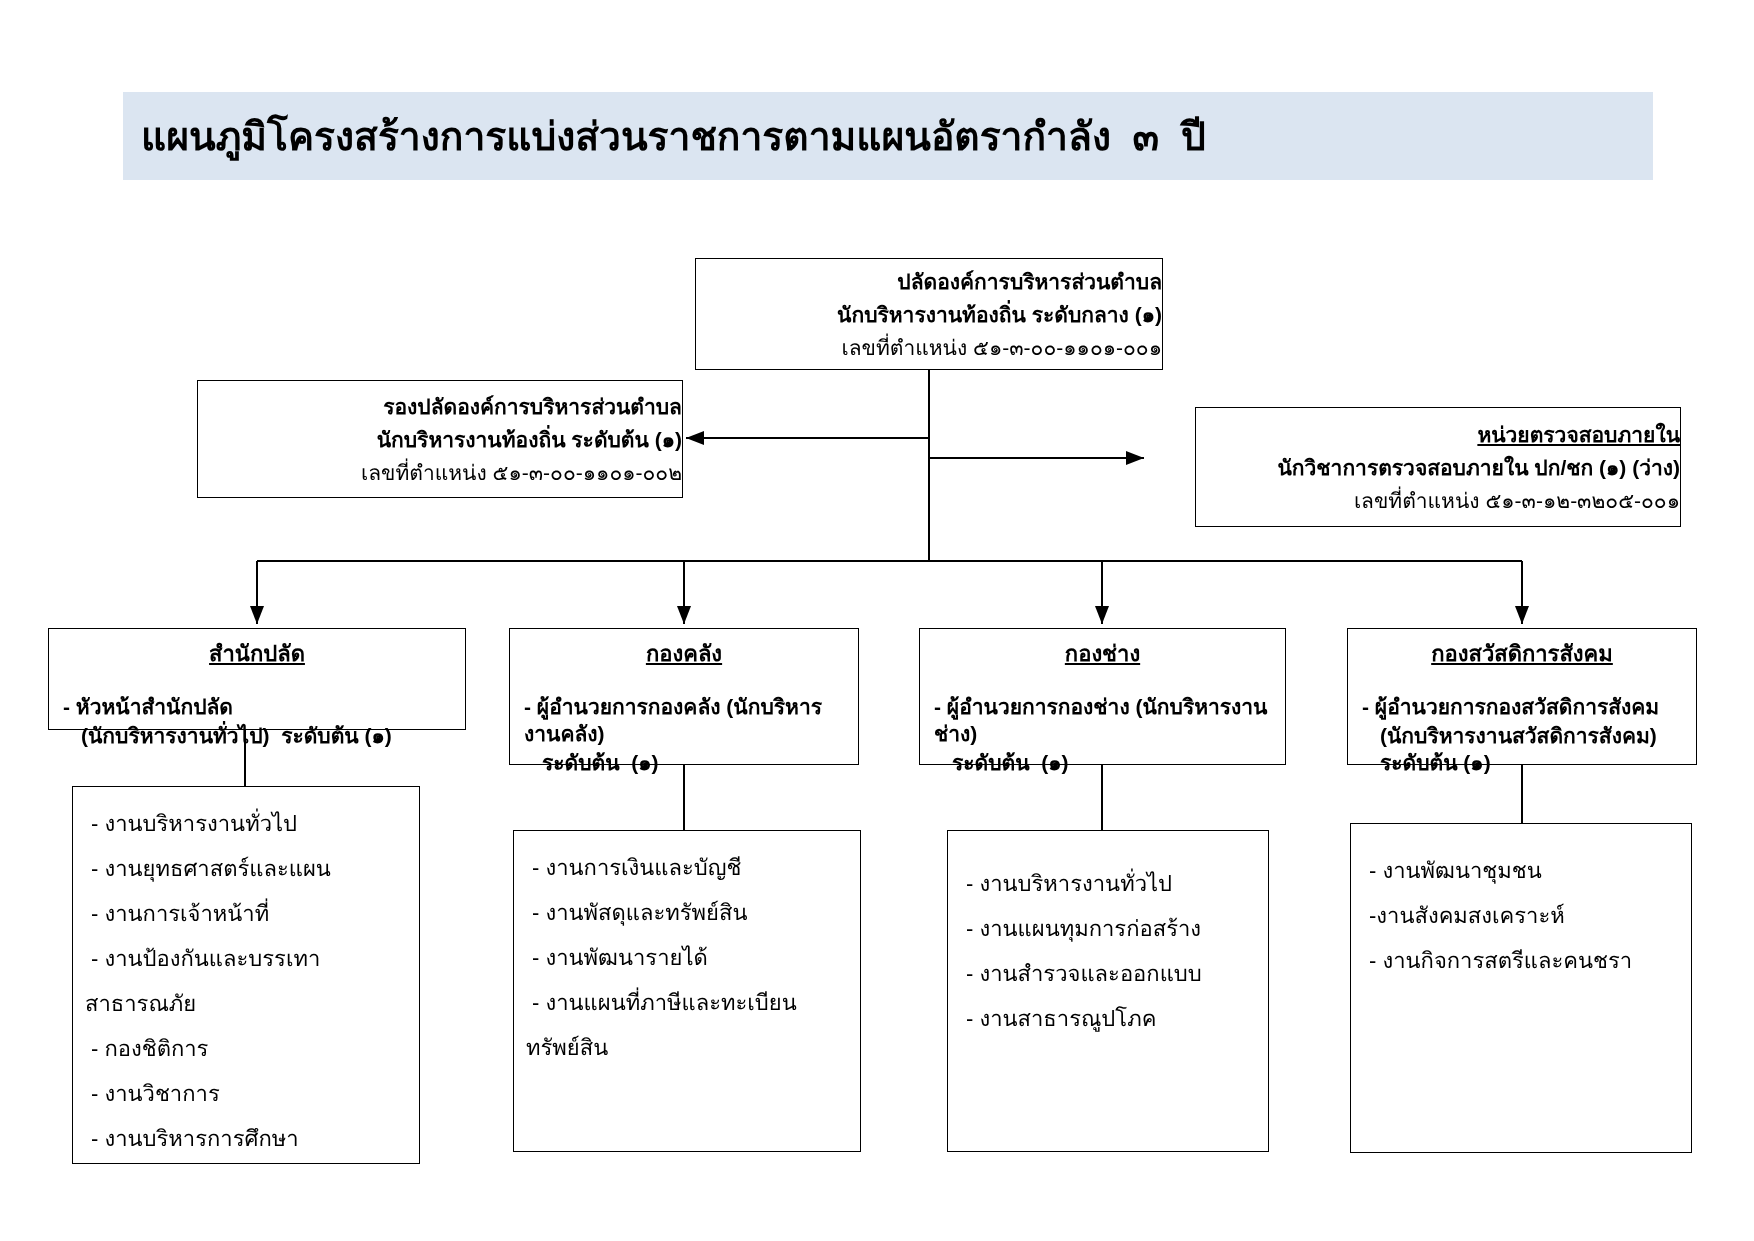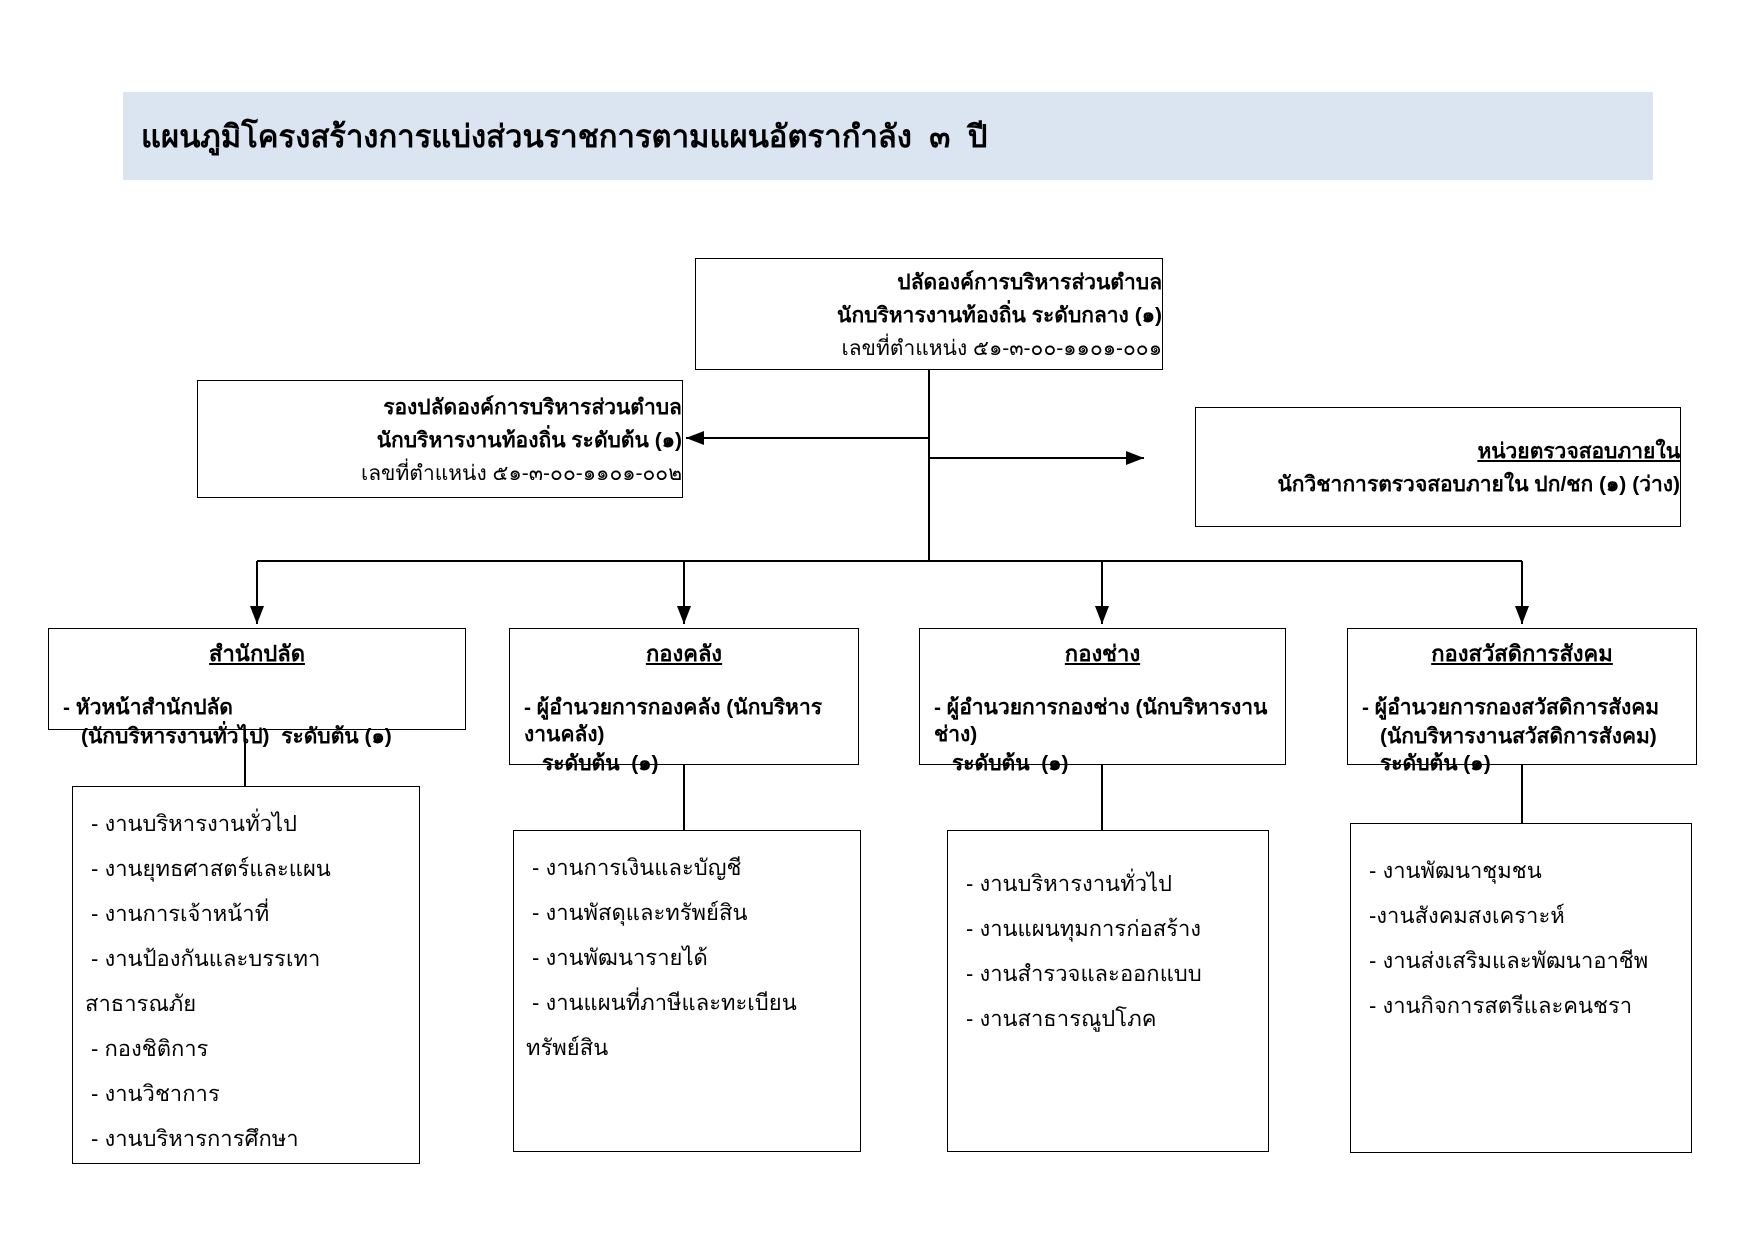--- a/index.html
+++ b/index.html
@@ -4,21 +4,21 @@
 <style>
   html,body { margin:0; padding:0; background:#ffffff; }
   .page {
     position:relative; width:1754px; height:1241px; background:#ffffff;
     font-family:"Liberation Sans", sans-serif; color:#000;
   }
   .titlebar {
     position:absolute; left:123px; top:92px; width:1530px; height:88px;
     background:#dbe5f1; display:flex; align-items:center;
     padding-left:18px; box-sizing:border-box;
-    font-size:31px; font-weight:bold; white-space:pre-wrap;
+    font-size:39px; font-weight:bold; white-space:pre-wrap;
   }
   .connectors { position:absolute; left:0; top:0; width:1754px; height:1241px; pointer-events:none; }
   .box {
     position:absolute; border:1.5px solid #000; background:#fff; box-sizing:border-box;
   }
   .vcenter { display:flex; flex-direction:column; justify-content:center; }
   .cline { text-align:right; font-size:21px; font-weight:bold; line-height:33px; white-space:pre-wrap; }
   .cline.num { font-weight:400; }
   .cline.underl { text-decoration:underline; }
   .dept-title {
@@ -72,20 +72,21 @@
 
   <div class="box vcenter" style="left:197px; top:380px; width:486px; height:118px;">
     <div class="cline">รองปลัดองค์การบริหารส่วนตำบล</div>
     <div class="cline">นักบริหารงานท้องถิ่น ระดับต้น (๑)</div>
     <div class="cline num">เลขที่ตำแหน่ง ๕๑-๓-๐๐-๑๑๐๑-๐๐๒</div>
   </div>
 
   <div class="box vcenter" style="left:1195px; top:407px; width:486px; height:120px;">
     <div class="cline underl">หน่วยตรวจสอบภายใน</div>
     <div class="cline">นักวิชาการตรวจสอบภายใน ปก/ชก (๑) (ว่าง)</div>
+    <div class="cline num">เลขที่ตำแหน่ง ๕๑-๓-๑๒-๓๒๐๕-๐๐๑</div>
   </div>
 
   <div class="box" style="left:48px; top:628px; width:418px; height:102px;">
     <div class="dept-title">สำนักปลัด</div>
     <div class="dept-head h1">- หัวหน้าสำนักปลัด</div>
     <div class="dept-head h2">(นักบริหารงานทั่วไป)  ระดับต้น (๑)</div>
   </div>
 
   <div class="box tall" style="left:509px; top:628px; width:350px; height:137px;">
     <div class="dept-title">กองคลัง</div>
@@ -134,18 +135,17 @@
       <li>- งานแผนทุมการก่อสร้าง</li>
       <li>- งานสำรวจและออกแบบ</li>
       <li>- งานสาธารณูปโภค</li>
     </ul>
   </div>
 
   <div class="box" style="left:1350px; top:823px; width:342px; height:330px;">
     <ul class="units" style="margin-top:24px;">
       <li>- งานพัฒนาชุมชน</li>
       <li>-งานสังคมสงเคราะห์</li>
-      <li>- งานส่งเสริมและพัฒนาอาชีพ</li>
       <li>- งานกิจการสตรีและคนชรา</li>
     </ul>
   </div>
 
 </div>
 
 </body></html>

